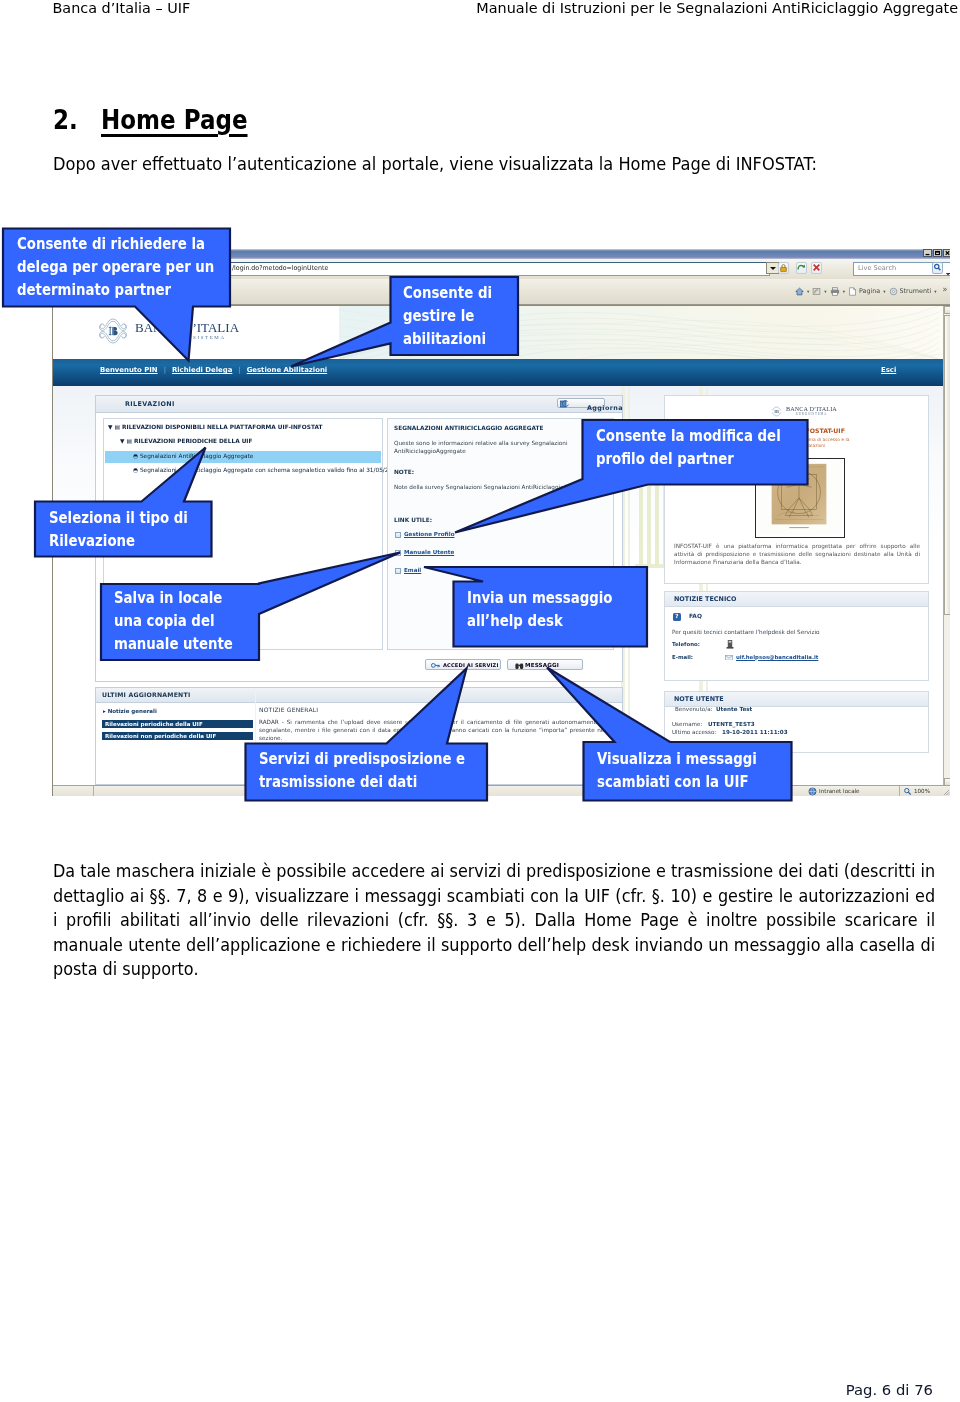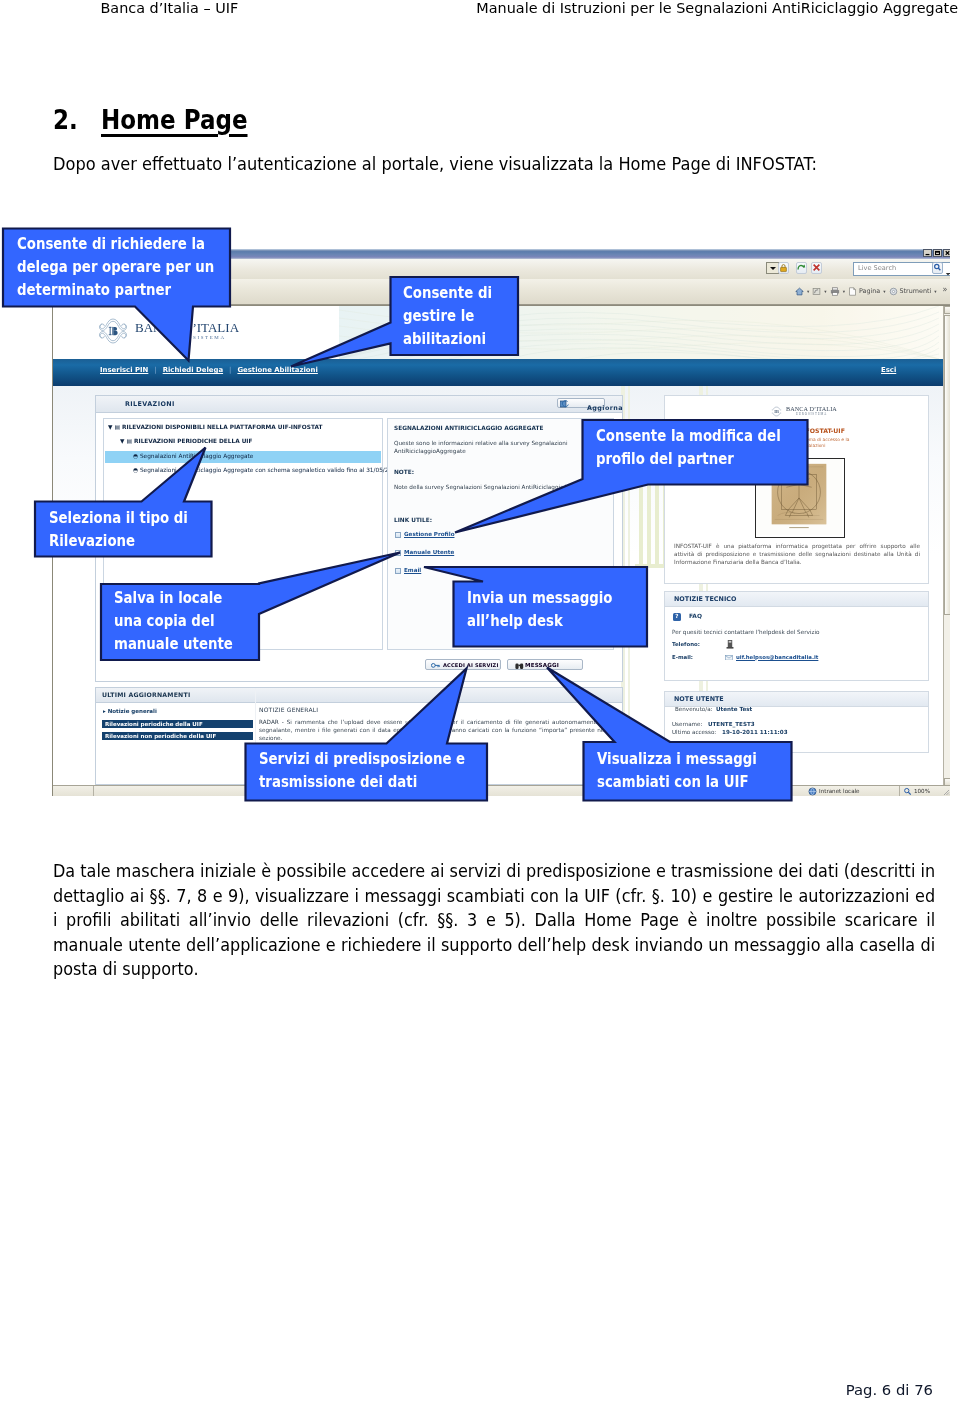--- a/index.html
+++ b/index.html
@@ -2,21 +2,21 @@
 <html><head>
 <meta charset="utf-8">
 <style>
   html,body{margin:0;padding:0;}
   body{width:960px;height:1402px;background:#ffffff;font-family:"DejaVu Sans",sans-serif;
        -webkit-font-smoothing:antialiased;overflow:hidden;position:relative;}
   .page{position:absolute;left:0;top:0;width:960px;height:1402px;}
 
   
   .hdr{position:absolute;top:0px;left:0;width:960px;height:20px;}
-  .hdr-left{position:absolute;left:52.5px;top:0;font-size:14.4px;color:#000;white-space:nowrap;margin-left:48px;}
+  .hdr-left{position:absolute;left:52.5px;top:0;font-size:14.4px;color:#000;white-space:nowrap;}
   .hdr-right{position:absolute;right:2px;top:0;font-size:14.4px;color:#000;white-space:nowrap;}
 
   
   .h2num{position:absolute;left:53px;top:105px;font-size:26px;font-weight:bold;color:#000;
          transform:scaleX(.885);transform-origin:left top;}
   .h2txt{position:absolute;left:101px;top:105px;font-size:26px;font-weight:bold;color:#000;
          transform:scaleX(.885);transform-origin:left top;
          text-decoration:underline;text-decoration-thickness:2.6px;text-underline-offset:5px;}
   .intro{position:absolute;left:53px;top:152.5px;width:980px;font-size:18px;color:#000;
          transform:scaleX(.9);transform-origin:left top;white-space:nowrap;}
@@ -182,20 +182,23 @@
         </div>
         <div class="tbtn">
           <svg width="9" height="8" viewBox="0 0 9 8">
               <path d="M2.2 1.8 L6.8 6.2 M6.8 1.8 L2.2 6.2" stroke="#000" stroke-width="1.5"></path>
             </svg>
         </div>
       </div>
     </div>
 
     <div class="addr-row">
+      <div class="addr-box">
+        <div class="addr-txt">/login.do?metodo=loginUtente</div>
+      </div>
       <div class="addr-drop"></div>
       <div class="ibtn" style="left:725px">
         <svg width="9" height="10" viewBox="0 0 10 10" style="display:block">
             <rect x="1.8" y="4.3" width="6.4" height="4.7" rx="0.6" fill="#e0a91e" stroke="#8a6410" stroke-width="0.7"></rect>
             <path d="M3.3 4.3 V2.9 a1.7 1.7 0 0 1 3.4 0 V4.3" fill="none" stroke="#9c7b18" stroke-width="1"></path>
           </svg>
       </div>
       <div class="ibtn" style="left:743px">
         <svg width="9" height="9" viewBox="0 0 11 11" style="display:block">
             <path d="M1.6 8 A3.6 3.6 0 1 1 8.6 5.6" fill="none" stroke="#2f8a34" stroke-width="1.6"></path>
@@ -317,21 +320,21 @@
               <path d="M20.4 14.5 H22.9 a2.5 2.5 0 0 1 0 5 H20.4 Z"></path>
               <path d="M20.4 19.8 H23.4 a2.8 2.8 0 0 1 0 5.7 H20.4 Z"></path>
             </g>
           </svg>
           <div class="bi-word">BANCA D’ITALIA</div>
           <div class="bi-sub">EUROSISTEMA</div>
         </div>
 
         <div class="navbar">
           <div class="navlinks">
-            <a>Inserisci PIN</a><span class="sep">|</span><a>Richiedi Delega</a><span class="sep">|</span><a>Gestione Abilitazioni</a>
+            <a>Benvenuto PIN</a><span class="sep">|</span><a>Richiedi Delega</a><span class="sep">|</span><a>Gestione Abilitazioni</a>
           </div>
           <div class="nav-esci">Esci</div>
         </div>
 
         <div class="pg-body">
           <svg class="wm" viewBox="0 0 890 400" preserveAspectRatio="none">
             <g fill="#e8edcf">
               <path d="M585 92 L608 76 L631 92 Z"></path>
               <rect x="583" y="92" width="50" height="4"></rect>
               <rect x="586" y="96" width="4" height="82"></rect>

